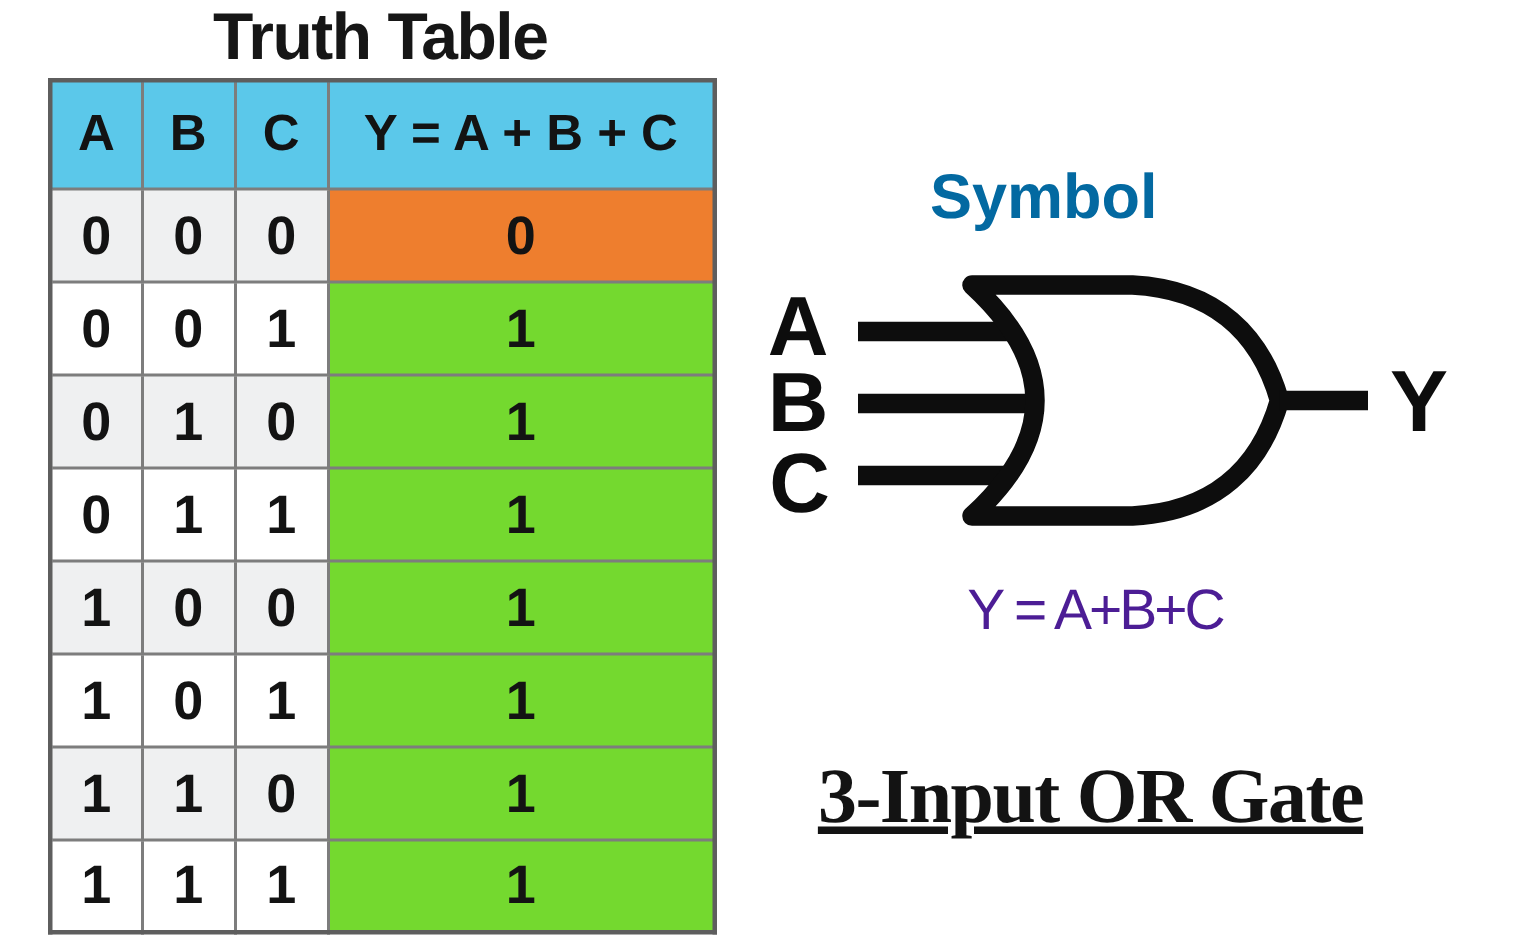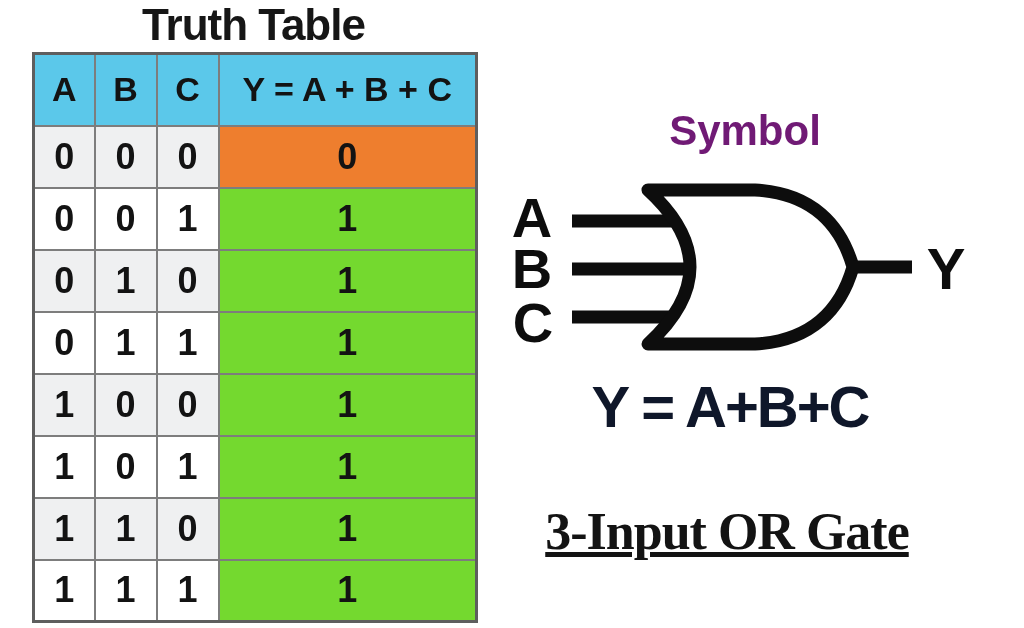--- a/index.html
+++ b/index.html
@@ -26,31 +26,31 @@
   table.truth th { background:#5bc8ea; font-size:34px; }
   table.truth td { font-size:36px; }
   td.in-shaded  { background:#eff0f1; }
   td.in-plain   { background:#ffffff; }
   td.out-low    { background:#ee7e2e; }
   td.out-high   { background:#74d92f; }
 
   
   .sym-title {
     position:absolute; left:620px; top:106px; width:250px;
-    font-size:42px; font-weight:bold; color:#701a75;
-    text-align:center; line-height:50px;
+    font-size:42px; font-weight:bold; color:#0369a1;
+    line-height:50px;
   }
   svg.gate { position:absolute; left:500px; top:175px; width:480px; height:200px; }
   svg.gate text {
     font-family:"Liberation Sans", sans-serif;
     font-weight:bold; fill:#0d0d0d;
   }
   .sym-equation {
     position:absolute; left:565px; top:380px; width:330px;
-    font-size:58px; font-weight:bold; color:#0f172a;
+    font-size:38px; font-weight:normal; color:#4c1d95;
     text-align:center; letter-spacing:-2px; line-height:54px;
   }
   .sym-caption {
     position:absolute; left:512px; top:502px; width:430px;
     font-family:"Liberation Serif", serif;
     font-size:52px; font-weight:bold; color:#131313;
     text-align:center; letter-spacing:-1px; line-height:60px;text-decoration:underline;
   }
 </style>
 </head>

